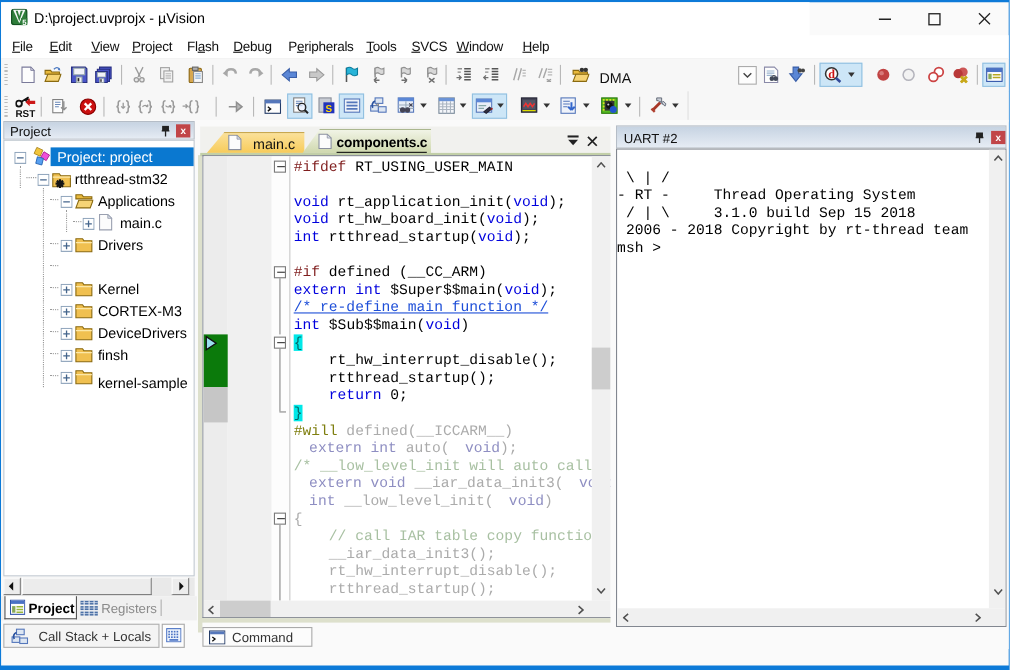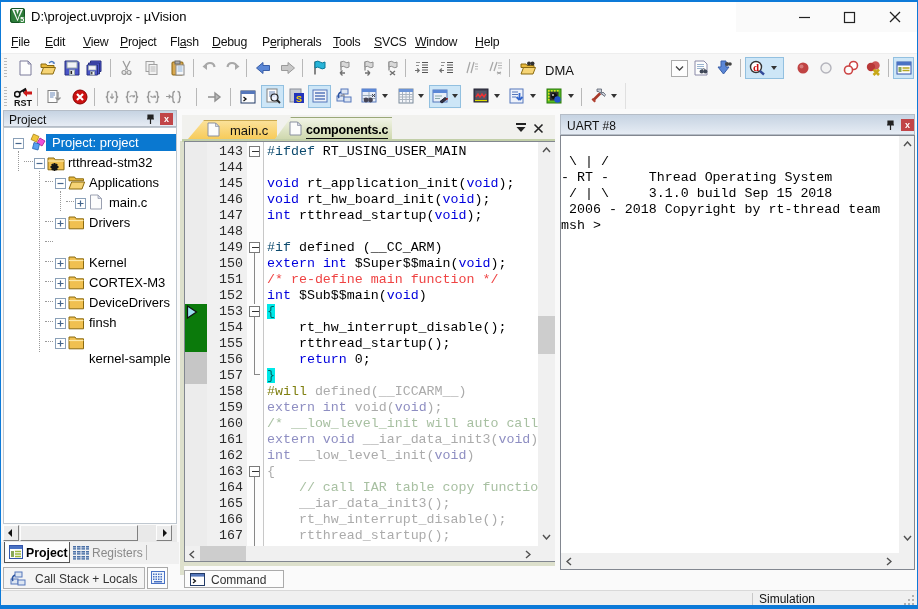--- a/index.html
+++ b/index.html
@@ -32,25 +32,25 @@
   .closebox { position:absolute; width:13px; height:12px; background:#c14548; color:#fff; font-size:9px; font-weight:bold; text-align:center; line-height:12px; }
   
   #ptree { position:absolute; left:2px; top:18px; width:174px; height:397px; background:#fff; border:1px solid #c0c8d0; overflow:hidden; }
   .trow { position:absolute; height:20px; font-size:13px; color:#000; }
   
   #lnums { left:0; top:2px; width:58px; text-align:right; font-size:13.3px; line-height:16px; color:#2b2b2b; }
   #code  { left:82px; top:2px; font-size:13.3px; line-height:16px; color:#000; }
   .fbox { position:absolute; left:64px; width:11px; height:11px; border:1px solid #7a7a7a; background:#fff; }
   .fbox::after { content:""; position:absolute; left:2px; top:4px; width:7px; height:1px; background:#333; }
   .kw  { color:#0000dd; }
-  .pp  { color:#0c4a6e; }
-  .cm  { color:#ef4444; }
+  .pp  { color:#7f1d1d; }
+  .cm  { color:#1d4ed8;text-decoration:underline; }
   .bh  { background:#00e8e8; color:#006868; }
   .ina { color:#ababab; }
-  .ikw { color:#8e8ec2; }
+  .ikw { color:#8e8ec2;margin-left:14px; }
   .icm { color:#a8c0a2; }
   .ipp { color:#7f7f10; }
   
   #statusbar { left:0; top:588px; width:916px; height:15px; background:#f0f0f0; border-top:1px solid #d9d9d9; font-size:12px; color:#111; }
 </style>
 </head>
 <body>
 <div id="win">
   <div id="titlebar" class="abs">
     <svg class="abs" style="left:9px;top:6px" width="15" height="15" viewBox="0 0 16 16">
@@ -566,21 +566,21 @@
       </div>
       <div class="trow" style="left:0;top:205px;width:174px">
         <svg class="abs" style="left:51px;top:5px" width="11" height="11" viewBox="0 0 11 11">
             <rect x="0.5" y="0.5" width="10" height="10" fill="#fff" stroke="#8aa0b8"></rect>
             <path d="M2.5 5.5 h6 M5.5 2.5 v6" stroke="#44658c" stroke-width="1.2"></path>
           </svg>
         <svg class="abs" style="left:64px;top:2px" width="17" height="15" viewBox="0 0 17 15">
             <path d="M1 2 h6 l1.2 1.8 h7.3 v10 h-14.5 z" fill="#f0c050" stroke="#8a6a10"></path>
             <path d="M1 5.5 h14.5" stroke="#fce8a8" stroke-width="1.2"></path>
           </svg>
-        <span class="abs" style="left:85px;top:18px">kernel-sample</span>
+        <span class="abs" style="left:85px;top:8px">kernel-sample</span>
       </div>
     </div>
 
     <div class="abs" style="left:2px;top:416px;width:174px;height:17px;background:#e9e9e9">
       <div class="abs" style="left:0;top:0;width:16px;height:16px;background:#ececec;border-top:1px solid #fdfdfd;border-left:1px solid #fdfdfd;border-right:1.5px solid #808080;border-bottom:1.5px solid #808080"></div>
       <svg class="abs" style="left:4px;top:4px" width="7" height="8" viewBox="0 0 7 8">
           <path d="M5 0 L1 4 L5 8 z" fill="#111"></path>
         </svg>
       <div class="abs" style="left:17px;top:0;width:118px;height:16px;background:#ececec;border-top:1px solid #fdfdfd;border-left:1px solid #fdfdfd;border-right:1.5px solid #808080;border-bottom:1.5px solid #808080"></div>
       <div class="abs" style="left:153px;top:0;width:16px;height:16px;background:#ececec;border-top:1px solid #fdfdfd;border-left:1px solid #fdfdfd;border-right:1.5px solid #808080;border-bottom:1.5px solid #808080"></div>
@@ -676,45 +676,20 @@
       <div class="abs" style="left:22px;top:0;width:40px;height:404px;background:#f0f0f0"></div>
       <div class="abs" style="left:62px;top:0;width:16px;height:404px;background:#fdfdfd"></div>
       <div class="abs" style="left:78px;top:0;width:1px;height:404px;background:#c8c8c8"></div>
 
       <div class="abs" style="left:0;top:162px;width:22px;height:48px;background:#0b7a0b"></div>
       <div class="abs" style="left:0;top:210px;width:22px;height:32px;background:#c6c6c6"></div>
       <svg class="abs" style="left:1px;top:163px" width="12" height="14" viewBox="0 0 12 14">
           <path d="M1.5 1 L10.5 7 L1.5 13 z" fill="#9be0f0" stroke="#111" stroke-width="1.2"></path>
         </svg>
 
-      <pre class="mono abs" id="lnums">143
-144
-145
-146
-147
-148
-149
-150
-151
-152
-153
-154
-155
-156
-157
-158
-159
-160
-161
-162
-163
-164
-165
-166
-167</pre>
 
       <div class="abs" style="left:69px;top:110px;width:1px;height:52px;background:#888"></div>
       <div class="abs" style="left:69px;top:174px;width:1px;height:58px;background:#888"></div>
       <div class="abs" style="left:69px;top:232px;width:6px;height:1px;background:#888"></div>
       <div class="abs" style="left:69px;top:335px;width:1px;height:69px;background:#888"></div>
       <div class="fbox" style="top:4px"></div>
       <div class="fbox" style="top:100px"></div>
       <div class="fbox" style="top:164px"></div>
       <div class="fbox" style="top:324px"></div>
 
@@ -727,21 +702,21 @@
 <span class="pp">#if</span> defined (__CC_ARM)
 <span class="kw">extern</span> <span class="kw">int</span> $Super$$main(<span class="kw">void</span>);
 <span class="cm">/* re-define main function */</span>
 <span class="kw">int</span> $Sub$$main(<span class="kw">void</span>)
 <span class="bh">{</span>
     rt_hw_interrupt_disable();
     rtthread_startup();
     <span class="kw">return</span> 0;
 <span class="bh">}</span>
 <span class="ipp">#will</span><span class="ina"> defined(__ICCARM__)</span>
-<span class="ikw">extern int</span><span class="ina"> void(</span><span class="ikw">void</span><span class="ina">);</span>
+<span class="ikw">extern int</span><span class="ina"> auto(</span><span class="ikw">void</span><span class="ina">);</span>
 <span class="icm">/* __low_level_init will auto called by IAR cstartup */</span>
 <span class="ikw">extern void</span><span class="ina"> __iar_data_init3(</span><span class="ikw">void</span><span class="ina">);</span>
 <span class="ikw">int</span><span class="ina"> __low_level_init(</span><span class="ikw">void</span><span class="ina">)</span>
 <span class="ina">{</span>
 <span class="icm">    // call IAR table copy function to initialize data</span>
 <span class="ina">    __iar_data_init3();</span>
 <span class="ina">    rt_hw_interrupt_disable();</span>
 <span class="ina">    rtthread_startup();</span></pre>
 
       <div class="abs" style="left:353px;top:0;width:18px;height:404px;background:#f0f0f0">
@@ -769,21 +744,21 @@
     <div class="abs" style="left:183px;top:461px;width:100px;height:18px;background:#fcfcfc;border:1px solid #aaa">
       <svg class="abs" style="left:5px;top:2px" width="15" height="13" viewBox="0 0 15 13">
           <rect x="0.5" y="0.5" width="14" height="12" fill="#fdfdfd" stroke="#223a66"></rect>
           <rect x="1" y="1" width="13" height="2.6" fill="#5577bb"></rect>
           <path d="M3 6 l2.5 2 -2.5 2" fill="none" stroke="#111" stroke-width="1.2"></path>
         </svg>
       <span class="abs" style="left:26px;top:2px;font-size:12px;color:#333">Command</span>
     </div>
 
     <div class="phdr" style="left:559px;top:5px;width:355px;height:21px">
-      <span class="abs" style="left:6px;top:4px">UART #8</span>
+      <span class="abs" style="left:6px;top:4px">UART #2</span>
       <svg class="abs" style="left:325px;top:5px" width="10" height="11" viewBox="0 0 10 11">
           <path d="M2 1 h5 v4 h-5 z M1 5 h7 M4.5 5 v5" stroke="#222" fill="#222" stroke-width="1.2"></path>
         </svg>
       <div class="closebox" style="left:340px;top:4px">x</div>
     </div>
     <div class="abs" style="left:559px;top:26px;width:355px;height:435px;background:#fff;border:1px solid #828790;overflow:hidden">
       <pre class="mono abs" style="left:0;top:18px;font-size:13.3px;line-height:16px;color:#000"> \ | /
 - RT -     Thread Operating System
  / | \     3.1.0 build Sep 15 2018
  2006 - 2018 Copyright by rt-thread team
@@ -799,27 +774,13 @@
       <div class="abs" style="left:0;top:417px;width:354px;height:16px;background:#f0f0f0">
         <svg class="abs" style="left:5px;top:4px" width="6" height="9" viewBox="0 0 6 9">
             <path d="M5 1 L1 4.5 L5 8" fill="none" stroke="#505050" stroke-width="1.4"></path>
           </svg>
         <svg class="abs" style="left:325px;top:4px" width="6" height="9" viewBox="0 0 6 9">
             <path d="M1 1 L5 4.5 L1 8" fill="none" stroke="#505050" stroke-width="1.4"></path>
           </svg>
       </div>
     </div>
   </div>
-  <div id="statusbar" class="abs">
-    <div class="abs" style="left:751px;top:2px;width:1px;height:12px;background:#c8c8c8"></div>
-    <span class="abs" style="left:758px;top:1px">Simulation</span>
-    <svg class="abs" style="left:903px;top:4px" width="11" height="11" viewBox="0 0 11 11">
-        <g fill="#b0b0b0">
-          <rect x="8" y="0" width="2" height="2"></rect>
-          <rect x="8" y="4" width="2" height="2"></rect>
-          <rect x="8" y="8" width="2" height="2"></rect>
-          <rect x="4" y="4" width="2" height="2"></rect>
-          <rect x="4" y="8" width="2" height="2"></rect>
-          <rect x="0" y="8" width="2" height="2"></rect>
-        </g>
-      </svg>
-  </div>
 </div>
 
 </body></html>

